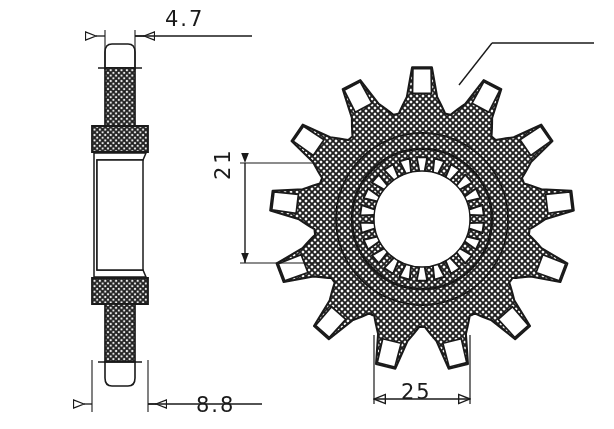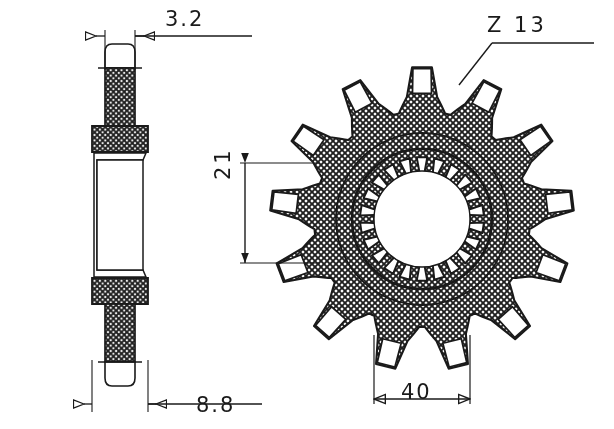--- a/index.html
+++ b/index.html
@@ -157,19 +157,18 @@
       <line x1="374" y1="399" x2="470" y2="399" stroke="#1a1a1a" stroke-width="1.4" marker-start="url(#arrOutL)" marker-end="url(#arrOpen)"></line>
     </g>
 
     <g>
       <line x1="459" y1="85" x2="492" y2="43" stroke="#1a1a1a" stroke-width="1.4"></line>
       <line x1="492" y1="43" x2="594" y2="43" stroke="#1a1a1a" stroke-width="1.4"></line>
     </g>
 
   </svg>
 
-  <div class="dim-text" id="dim-72-text">3.2</div>
+  <div class="dim-text" id="dim-72-text">4.7</div>
   <div class="dim-text" id="dim-88-text">8.8</div>
   <div class="dim-text" id="dim-21-text">21</div>
-  <div class="dim-text" id="dim-25-text">40</div>
-  <div class="dim-text" id="label-z13-text">Z 13</div>
+  <div class="dim-text" id="dim-25-text">25</div>
 
 </div>
 
 </body></html>

